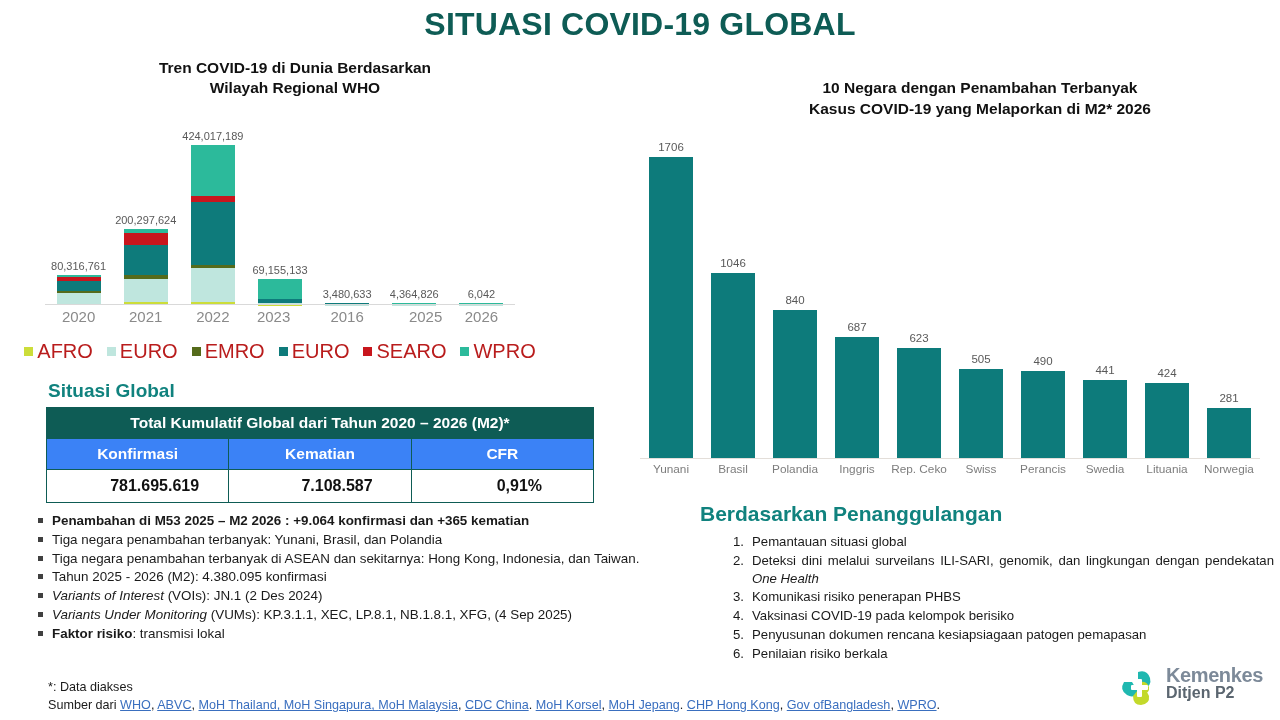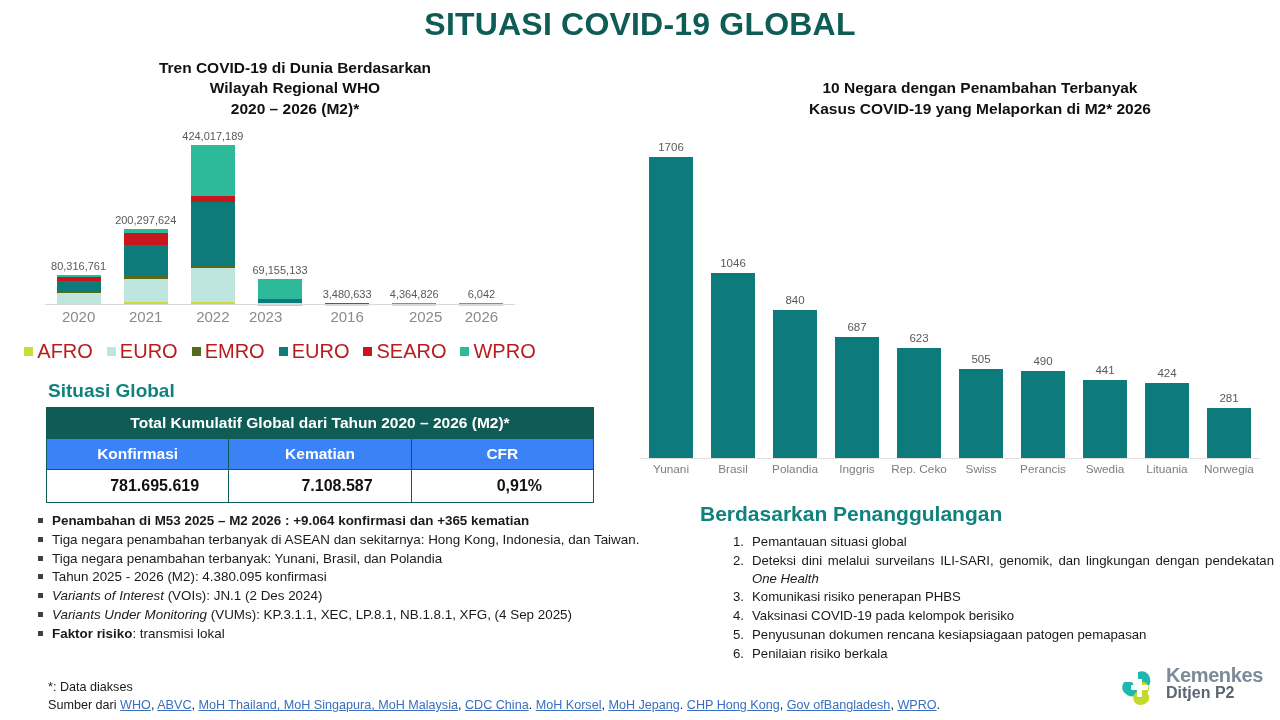--- a/index.html
+++ b/index.html
@@ -122,21 +122,20 @@
 </head>
 <body>
 
 <div class="page">
 
   <div class="main-title">SITUASI COVID-19 GLOBAL</div>
 
   <div class="left-chart-title">
     <div>Tren COVID-19 di Dunia Berdasarkan</div>
     <div>Wilayah Regional WHO</div>
-    <div>2020 – 2026 (M2)*</div>
   </div>
 
   <div class="chart-left" id="chart-left">
       <div class="bar-group" style="left: 0px; width: 67.1429px;">
         <div class="bar-value">80,316,761</div>
         <div class="bar-stack">
           <div class="seg" style="height: 0.679218px; background: rgb(204, 221, 58);"></div>
           <div class="seg" style="height: 11.6976px; background: rgb(191, 230, 222);"></div>
           <div class="seg" style="height: 1.81125px; background: rgb(85, 107, 27);"></div>
           <div class="seg" style="height: 9.81092px; background: rgb(14, 123, 123);"></div>
@@ -209,21 +208,21 @@
           <div class="seg" style="height: 0.0231711px; background: rgb(200, 22, 29);"></div>
           <div class="seg" style="height: 0.596491px; background: rgb(44, 186, 155);"></div>
         </div>
       </div>
     </div>
   <div class="axis-line"></div>
   <div class="xlabels" id="left-xlabels">
       <div class="xlabel" style="left: 0px; width: 67.1429px;">2020</div>
       <div class="xlabel" style="left: 67.1429px; width: 67.1429px;">2021</div>
       <div class="xlabel" style="left: 134.286px; width: 67.1429px;">2022</div>
-      <div class="xlabel" style="left: 187px; width: 67.1429px;">2023</div>
+      <div class="xlabel" style="left: 195px; width: 67.1429px;">2023</div>
       <div class="xlabel" style="left: 268.571px; width: 67.1429px;">2016</div>
       <div class="xlabel" style="left: 347px; width: 67.1429px;">2025</div>
       <div class="xlabel" style="left: 402.857px; width: 67.1429px;">2026</div>
     </div>
   <div class="legend" id="left-legend">
       <div class="legend-item">
         <span class="legend-swatch" style="background: rgb(204, 221, 58);"></span>
         <span>AFRO</span>
       </div>
       <div class="legend-item">
@@ -262,22 +261,22 @@
     <tr>
       <td class="td-val">781.695.619</td>
       <td class="td-val">7.108.587</td>
       <td class="td-val">0,91%</td>
     </tr>
   </tbody>
     </table>
 
   <div class="bullets" id="bullets">
       <div class="bullet b0"><span>Penambahan di M53 2025 – M2 2026 : +9.064 konfirmasi dan +365 kematian</span></div>
+      <div class="bullet"><span>Tiga negara penambahan terbanyak:  Yunani, Brasil, dan Polandia</span></div>
       <div class="bullet"><span>Tiga negara penambahan terbanyak di ASEAN dan sekitarnya: Hong Kong, Indonesia, dan Taiwan.</span></div>
-      <div class="bullet"><span>Tiga negara penambahan terbanyak:  Yunani, Brasil, dan Polandia</span></div>
       <div class="bullet"><span>Tahun 2025 - 2026 (M2): 4.380.095 konfirmasi</span></div>
       <div class="bullet"><span class="it">Variants of Interest</span><span> (VOIs): JN.1 (2 Des 2024)</span></div>
       <div class="bullet"><span class="it">Variants Under Monitoring</span><span> (VUMs): KP.3.1.1, XEC, LP.8.1, NB.1.8.1, XFG, (4 Sep 2025)</span></div>
       <div class="bullet"><span class="bd">Faktor risiko</span><span>: transmisi lokal</span></div>
     </div>
 
   <div class="source">
     <div>*: Data diakses</div>
     <div id="source-line2"><span>Sumber dari </span><span class="lnk">WHO</span><span>, </span><span class="lnk">ABVC</span><span>, </span><span class="lnk">MoH Thailand, MoH Singapura, MoH Malaysia</span><span>, </span><span class="lnk">CDC China</span><span>. </span><span class="lnk">MoH Korsel</span><span>, </span><span class="lnk">MoH Jepang</span><span>. </span><span class="lnk">CHP Hong Kong</span><span>, </span><span class="lnk">Gov ofBangladesh</span><span>, </span><span class="lnk">WPRO</span><span>.</span></div>
   </div>

